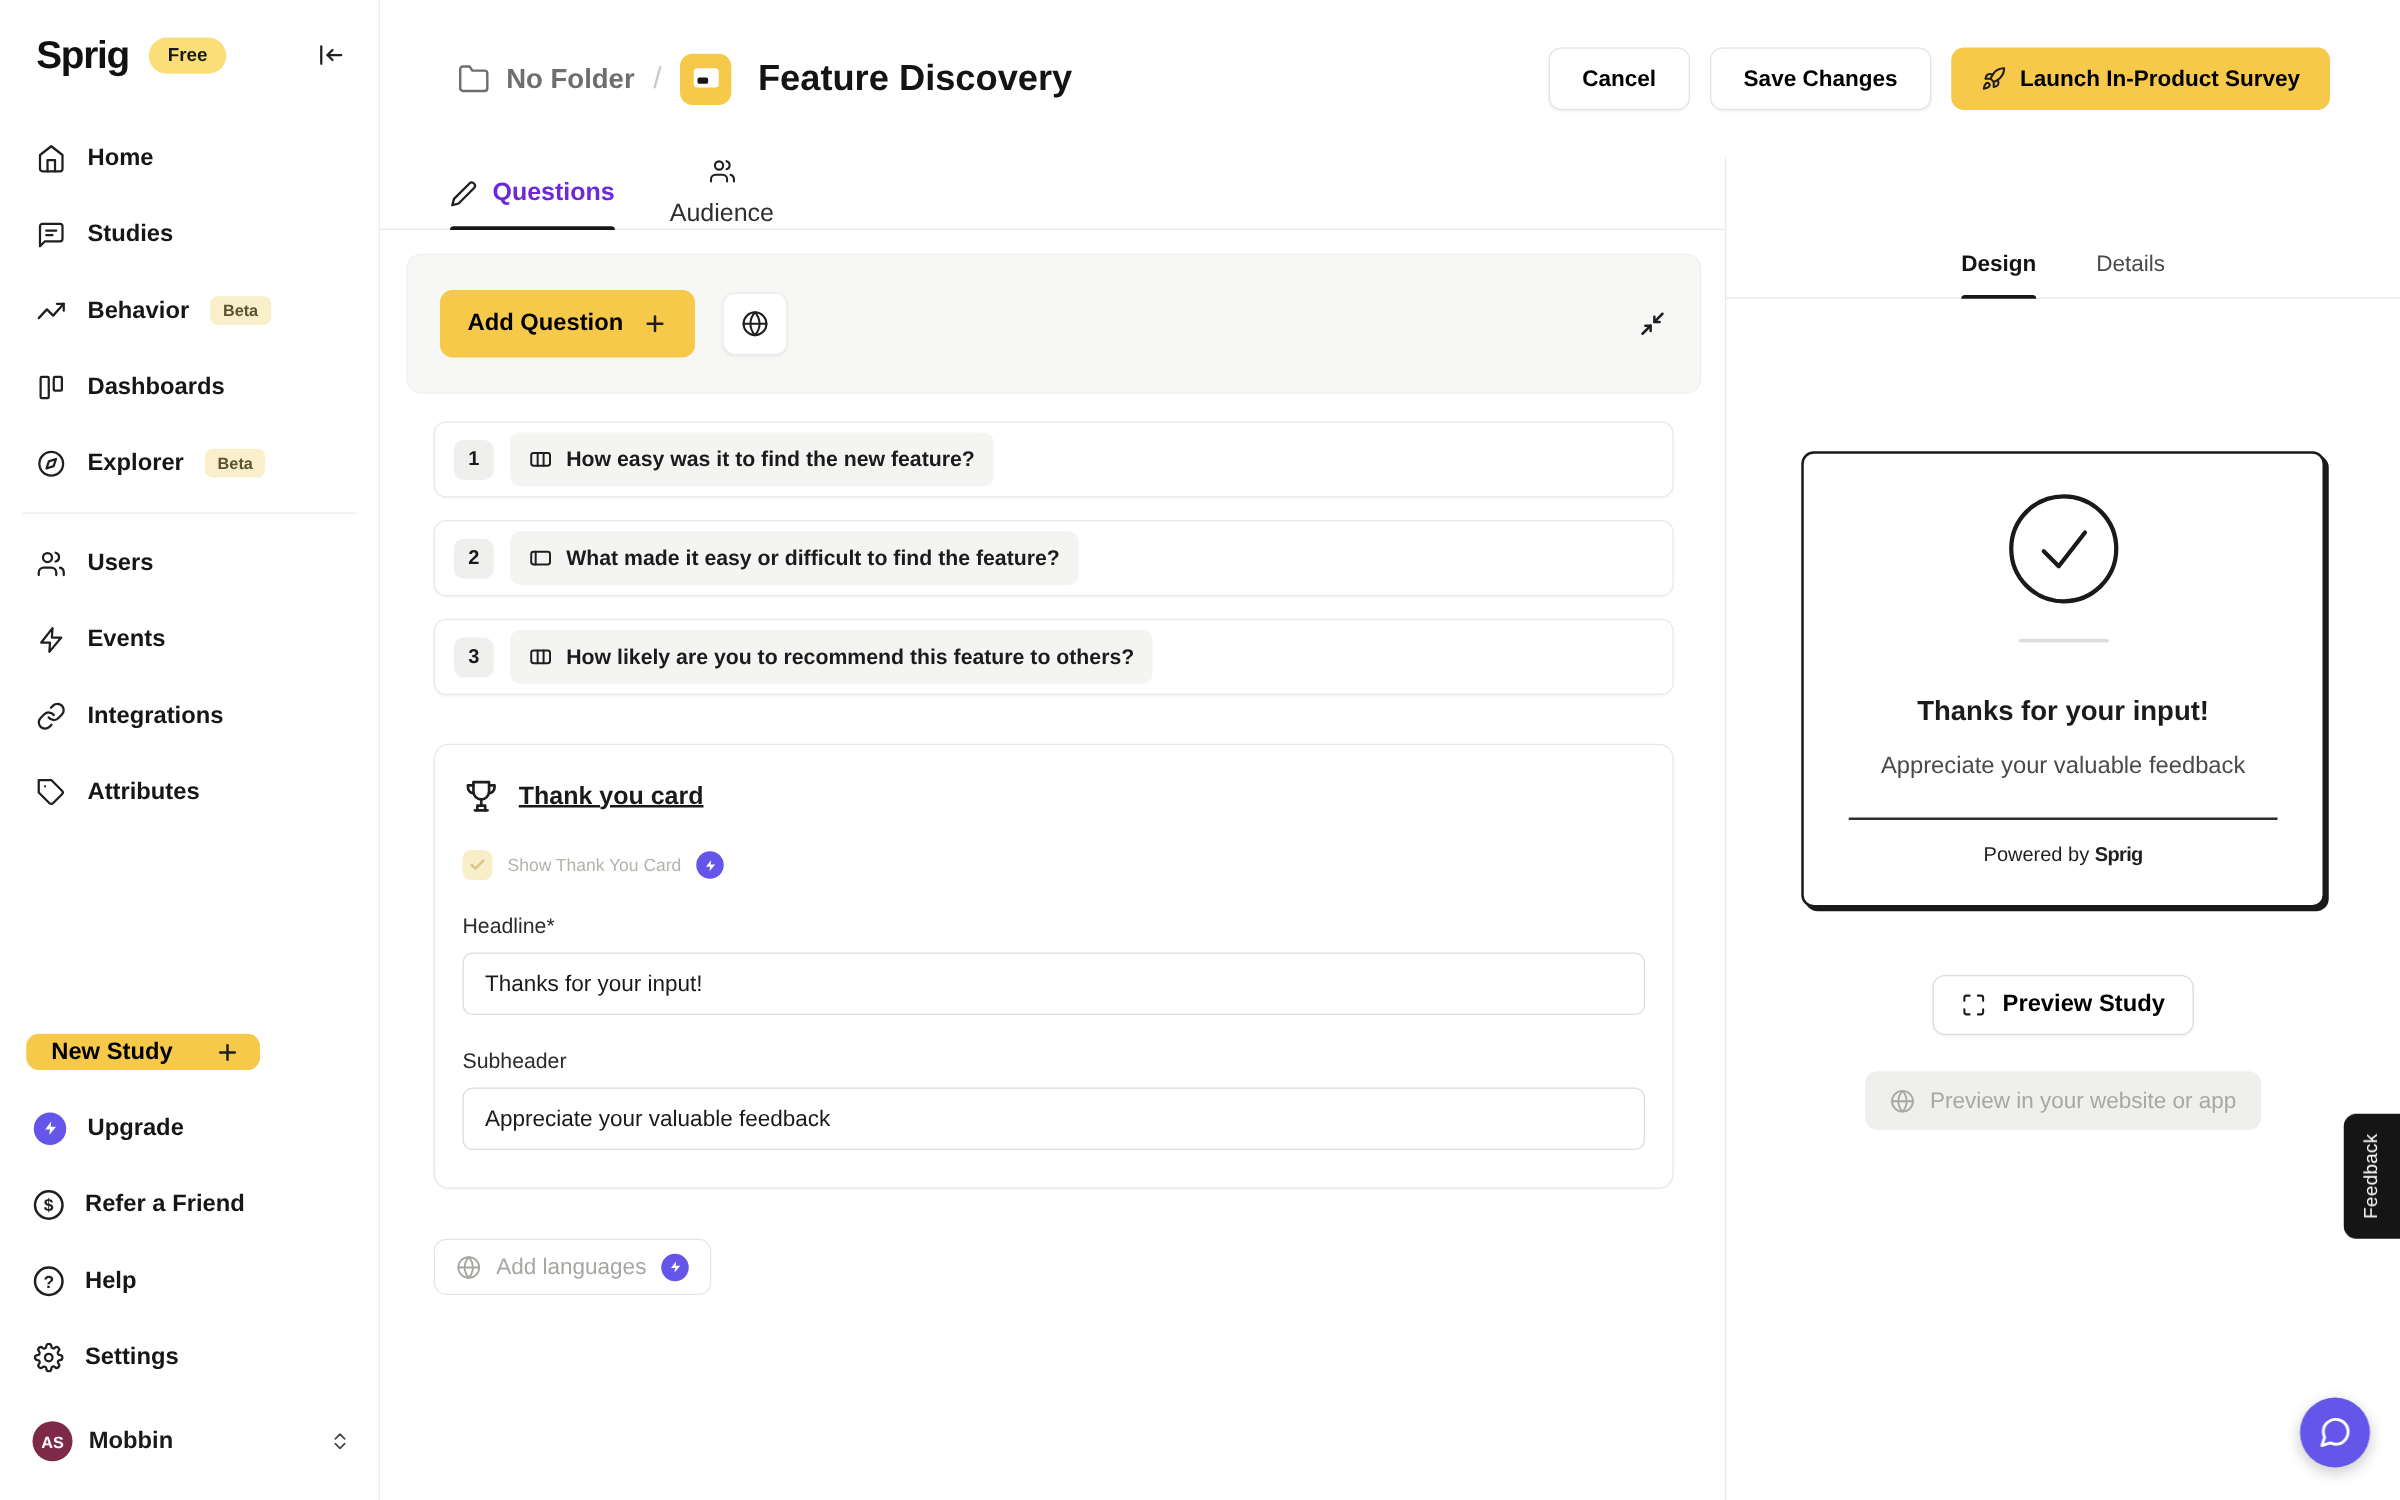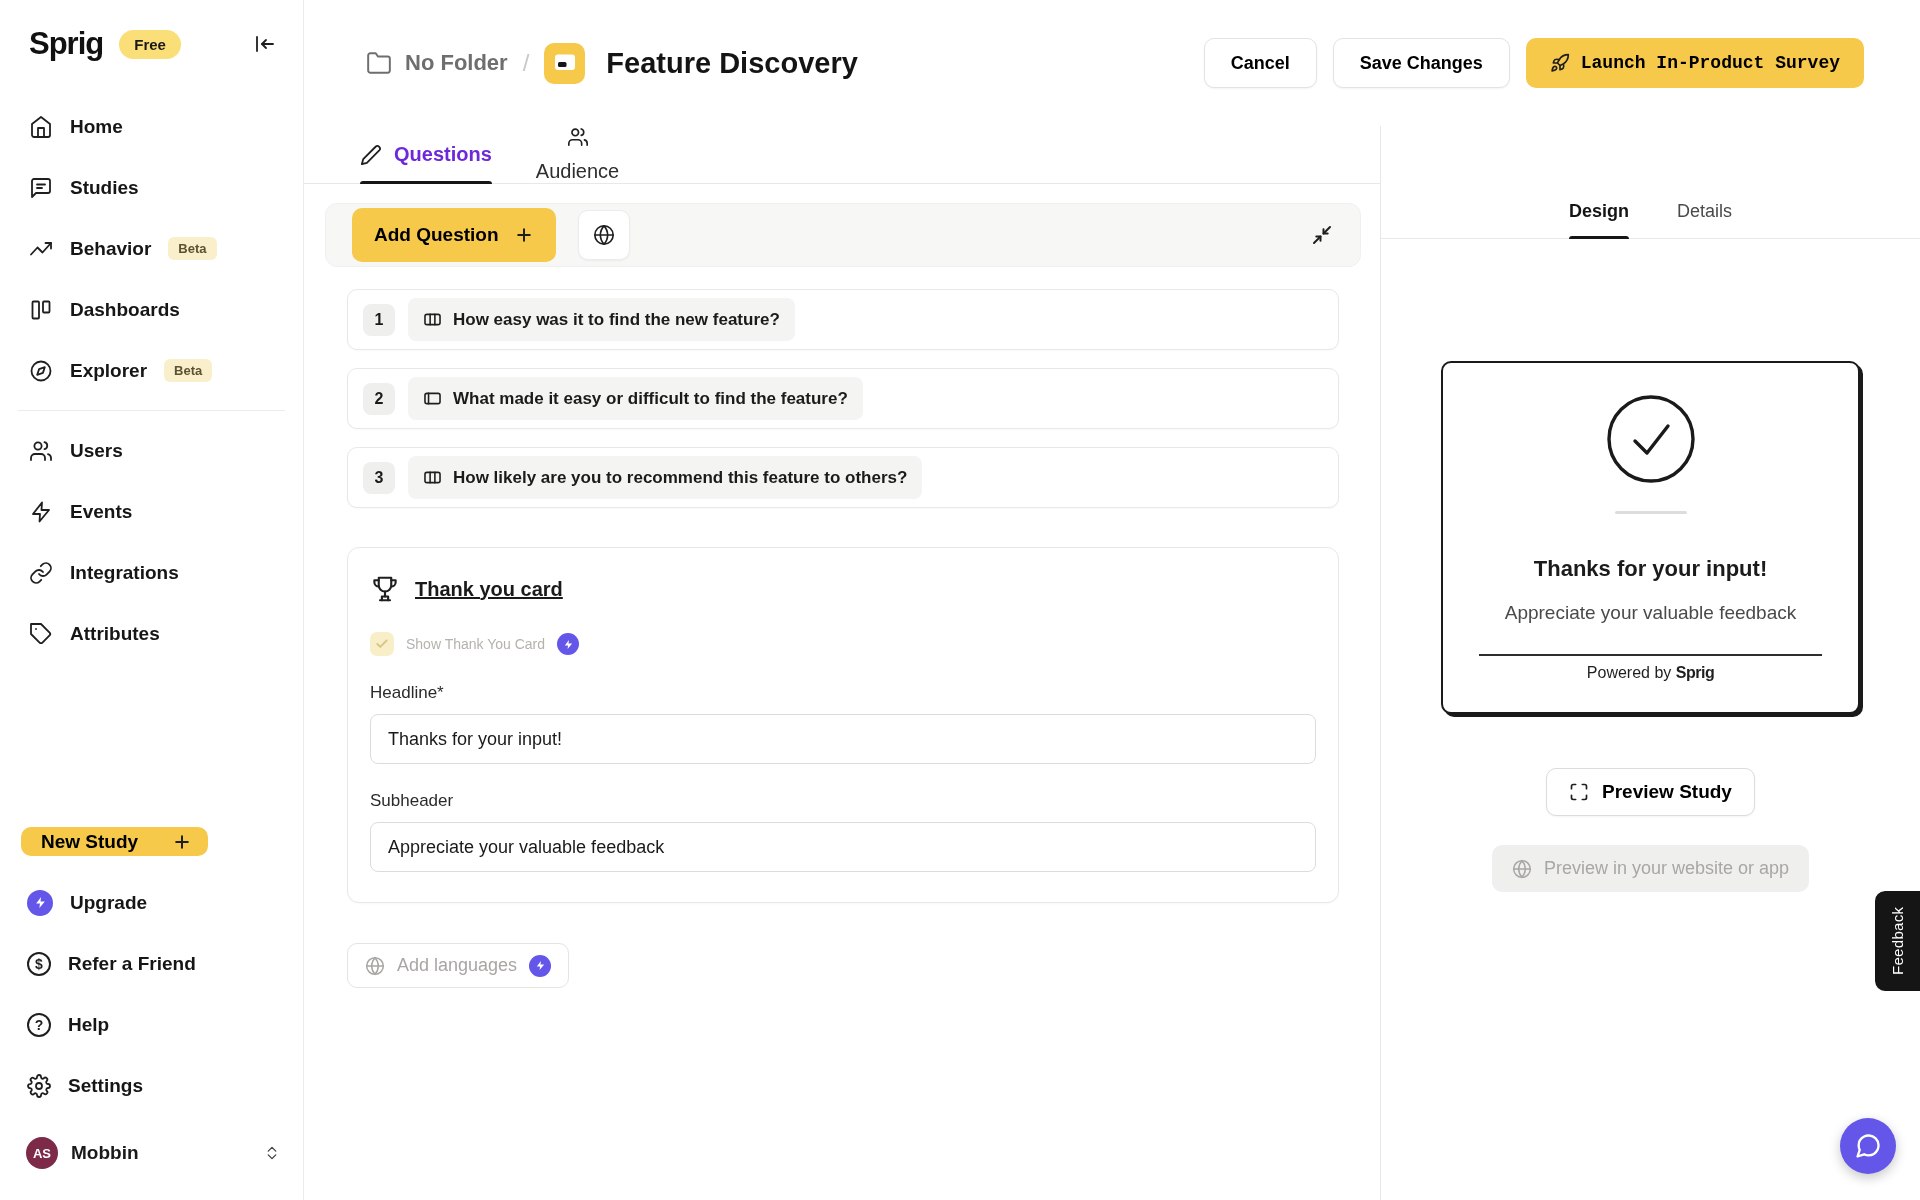--- a/index.html
+++ b/index.html
@@ -50,34 +50,34 @@
                   font-weight:600; cursor:pointer; }
   .crumb-sep { color:#C9C9C7; font-size:24px; }
   .title-icon { width:41px; height:41px; border-radius:10px; background:#F6C94B;
                 display:flex; align-items:center; justify-content:center; }
   .page-title { font-size:29px; font-weight:700; margin-left:6px; color:#141414; }
   .header-actions { margin-left:auto; display:flex; align-items:center; gap:16px; }
   .btn { height:50px; border-radius:10px; font-size:18px; font-weight:600; display:inline-flex;
          align-items:center; gap:11px; cursor:pointer; font-family:inherit; }
   .btn-outline { background:#fff; border:1px solid #E3E3E1; padding:0 26px;
                  box-shadow:0 1px 2px rgba(0,0,0,.05); }
-  .btn-primary { background:#F6C94B; border:none; padding:0 24px; font-weight:700;font-family:Liberation Mono, monospace; }
+  .btn-primary { background:#F6C94B; border:none; padding:0 24px; font-weight:700; }
 
   .main-body { flex:1; display:flex; min-height:0; }
   .editor-col { flex:0 0 1076px; width:1076px; display:flex; flex-direction:column; }
   .tabs-row { height:58px; flex:0 0 auto; border-bottom:1px solid #E8E8E6; display:flex; gap:44px;
               padding-left:56px; }
   .tab { position:relative; display:flex; align-items:center; gap:12px; font-size:20px; cursor:pointer; }
   .tab.active { font-weight:700; color:#6d28d9; }
   .tab.active::after { content:""; position:absolute; left:0; right:0; bottom:-1px; height:3px;
                        background:#161616; border-radius:3px 3px 0 0; }
   .tab.inactive { font-weight:500; color:#2E2E2E;flex-direction:column; }
 
   .editor-scroll { flex:1; padding:19px 19px 0 21px; overflow:hidden; background:#fff; }
-  .toolbar-card { background:#F7F7F5; border:1px solid #F0F0EE; border-radius:12px; height:64px;
+  .toolbar-card { background:#F7F7F5; border:1px solid #F0F0EE; border-radius:12px; height:112px;
                   display:flex; align-items:center; gap:22px; padding:0 26px; }
   .add-question-btn { height:54px; background:#F6C94B; border:none; border-radius:10px; font-size:19px;
                       font-weight:700; font-family:inherit; display:flex; align-items:center; gap:15px;
                       padding:0 22px; cursor:pointer; }
   .globe-btn { width:52px; height:50px; background:#fff; border:1px solid #ECECEA; border-radius:10px;
                display:flex; align-items:center; justify-content:center; cursor:pointer;
                box-shadow:0 1px 2px rgba(0,0,0,.05); }
   .minimize-btn { margin-left:auto; cursor:pointer; display:flex; }
 
   .q-row { margin:18px 22px 0; height:61px; background:#fff; border:1px solid #E8E8E6; border-radius:10px;
@@ -115,21 +115,21 @@
                               background:#161616; border-radius:3px 3px 0 0; }
   .design-tab.inactive { color:#4A4A4A; font-weight:400; }
   .design-content { flex:1; display:flex; flex-direction:column; align-items:center; }
   .preview-card { margin-top:122px; width:419px; background:#fff; border:2px solid #1A1A1A;
                   border-radius:10px; box-shadow:3px 3px 0 #1A1A1A; padding:30px 36px;
                   display:flex; flex-direction:column; align-items:center; }
   .check-shadow { width:72px; height:3px; border-radius:2px; background:#DDDDDB; margin-top:26px; }
   .pv-headline { margin-top:42px; font-size:22px; font-weight:600; color:#1B1B1B; }
   .pv-sub { margin-top:20px; font-size:19px; color:#4A4A4A; }
   .pv-divider { margin-top:30px; width:100%; height:2px; background:#2E2E2E; }
-  .pv-powered { margin-top:8px; font-size:16px; color:#1F1F1F; }
+  .pv-powered { margin-top:20px; font-size:16px; color:#1F1F1F; }
   .pv-brand { font-weight:800; letter-spacing:-0.5px; }
   .preview-study-btn { margin-top:54px; height:48px; background:#fff; border:1px solid #DCDCDA;
                        border-radius:10px; display:inline-flex; align-items:center; gap:13px;
                        padding:0 22px; font-size:19px; font-weight:600; font-family:inherit;
                        cursor:pointer; box-shadow:0 1px 2px rgba(0,0,0,.05); }
   .preview-web-btn { margin-top:29px; height:47px; background:#EFEFED; border:none; border-radius:10px;
                      display:inline-flex; align-items:center; gap:12px; padding:0 20px; font-size:18px;
                      font-weight:500; font-family:inherit; color:#A9A7A3; cursor:default; }
 
   

